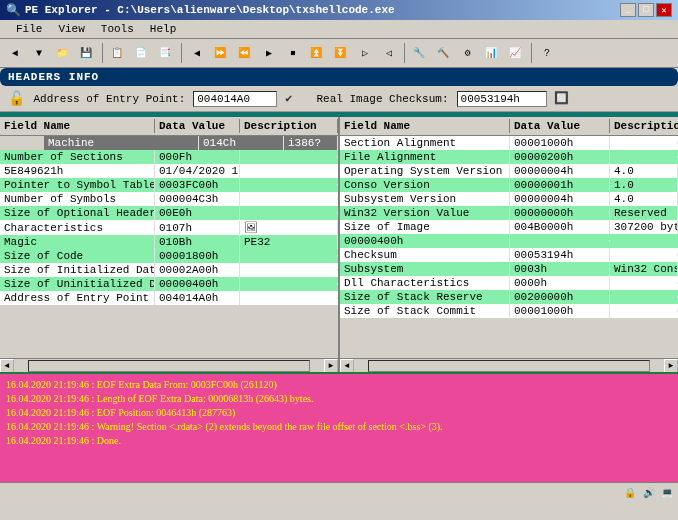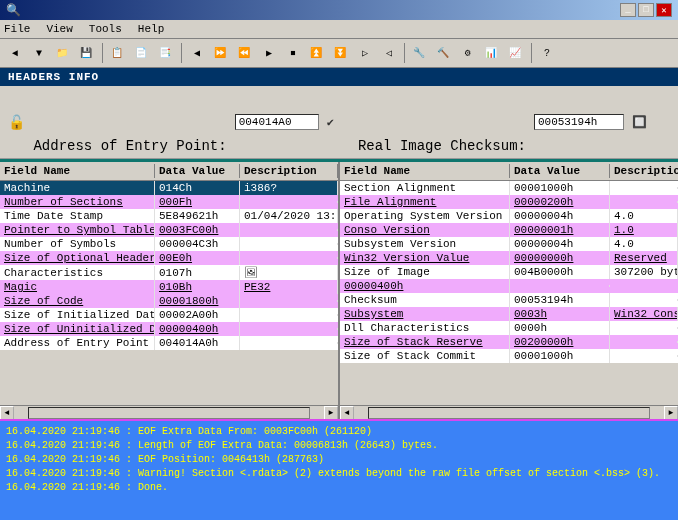--- a/index.html
+++ b/index.html
@@ -5,61 +5,61 @@
     * { margin: 0; padding: 0; box-sizing: border-box; }
     body { width: 678px; height: 520px; font-family: 'Courier New', monospace; font-size: 11px; background: #d4d0c8; overflow: hidden; }
     
     
     .title-bar { background: linear-gradient(to right, #0a246a, #a6caf0); color: white; padding: 3px 6px; display: flex; align-items: center; justify-content: space-between; height: 20px; }
     .title-bar-text { font-size: 11px; font-weight: bold; display: flex; align-items: center; gap: 4px; }
     .title-controls { display: flex; gap: 2px; }
     .title-btn { width: 16px; height: 14px; background: #d4d0c8; border: 1px solid #808080; font-size: 9px; display: flex; align-items: center; justify-content: center; cursor: pointer; }
     
     
-    .menu-bar { background: #d4d0c8; padding: 2px 0; display: flex; gap: 8px; border-bottom: 1px solid #808080; }
+    .menu-bar { background: #d4d0c8; padding: 2px 12px; display: flex; gap: 8px; border-bottom: 1px solid #808080; }
     .menu-item { padding: 1px 4px; font-size: 11px; cursor: pointer; }
     
     
     .toolbar { background: #d4d0c8; padding: 3px 4px; display: flex; align-items: center; gap: 2px; border-bottom: 1px solid #808080; flex-wrap: wrap; }
     .toolbar-btn { width: 22px; height: 22px; background: #d4d0c8; border: 1px solid transparent; display: flex; align-items: center; justify-content: center; cursor: pointer; font-size: 10px; }
     .toolbar-sep { width: 1px; height: 20px; background: #808080; margin: 0 2px; }
     
     
-    .headers-info { background: #003366; color: white; padding: 3px 8px; font-size: 11px; font-weight: bold; letter-spacing: 1px; }
+    .headers-info { background: #003366; color: white; padding: 3px 8px; font-size: 11px; font-weight: bold; letter-spacing: 1px; border-radius: 6px; }
     
     
     .entry-bar { background: #d4d0c8; padding: 4px 8px; display: flex; align-items: center; gap: 8px; border-bottom: 1px solid #999; }
-    .entry-label { font-size: 14px; margin-top: 48px; }
+    .entry-label { font-size: 11px; }
     .entry-input { border: 1px inset #808080; background: white; padding: 1px 3px; font-size: 11px; width: 80px; font-family: 'Courier New', monospace; }
     .check-icon { font-size: 12px; color: #333; }
     
     
-    .main-content { display: flex; height: 260px; border-top: 3px solid #0f766e; }
+    .main-content { display: flex; height: 260px; border-top: 5px solid #0f766e; }
     
     
     .left-panel { flex: 1; overflow: hidden; border-right: 2px solid #808080; display: flex; flex-direction: column; }
     .right-panel { flex: 1; overflow: hidden; display: flex; flex-direction: column; }
     
     
     .table-header { display: grid; background: #d4d0c8; border-bottom: 1px solid #808080; font-weight: bold; font-size: 11px; padding: 2px 0; }
     .left-header { grid-template-columns: 155px 85px 1fr; }
     .right-header { grid-template-columns: 170px 100px 1fr; }
     .th { padding: 1px 4px; border-right: 1px solid #808080; }
     
     .table-body { overflow-y: auto; flex: 1; font-size: 11px; }
     .table-row { display: grid; align-items: center; }
     .left-row { grid-template-columns: 155px 85px 1fr; }
     .right-row { grid-template-columns: 170px 100px 1fr; }
     .td { padding: 1px 4px; overflow: hidden; white-space: nowrap; border-right: 1px solid #e0e0e0; }
-    .row-selected { background: #0c4a6e; color: white; }
+    .row-selected { background: #737373; color: white; margin-left: 44px; }
     .row-even { background: white; }
-    .row-odd { background: #f0abfc; text-decoration: underline; }
-    
-    
-    .log-area { background: #3b82f6; color: #ffff00; font-family: Liberation Mono, monospace; font-size: 10px; padding: 4px 6px; height: 110px; overflow: hidden; border-top: 2px solid #d946ef; }
+    .row-odd { background: #86efac; }
+    
+    
+    .log-area { background: #ec4899; color: #ffff00; font-family: Liberation Serif, serif; font-size: 10px; padding: 4px 6px; height: 110px; overflow: hidden; border-top: 2px solid #15803d; }
     .log-line { line-height: 1.4; }
     
     
     .status-bar { background: #d4d0c8; height: 20px; border-top: 1px solid #808080; display: flex; align-items: center; padding: 0 4px; font-size: 10px; }
     
     
     .table-body::-webkit-scrollbar { width: 14px; }
     .table-body::-webkit-scrollbar-track { background: #d4d0c8; }
     .table-body::-webkit-scrollbar-thumb { background: #808080; border: 1px solid #fff; }
     
@@ -67,20 +67,21 @@
     .h-scroll { height: 14px; background: #d4d0c8; border-top: 1px solid #808080; display: flex; align-items: center; }
     .h-scroll-inner { flex: 1; background: #d4d0c8; border: 1px inset #808080; height: 12px; margin: 0 14px; }
     .h-scroll-btn { width: 14px; height: 14px; background: #d4d0c8; border: 1px outset #fff; font-size: 8px; display: flex; align-items: center; justify-content: center; }
   </style>
 </head>
 <body>
 
 <div class="title-bar">
   <div class="title-bar-text">
     <span style="font-size:12px;">🔍</span>
+    <span>PE Explorer - C:\Users\alienware\Desktop\txshellcode.exe</span>
   </div>
   <div class="title-controls">
     <div class="title-btn">_</div>
     <div class="title-btn">□</div>
     <div class="title-btn" style="background:#c00;color:white;">✕</div>
   </div>
 </div>
 
 <div class="menu-bar">
   <span class="menu-item">File</span>
@@ -147,21 +148,20 @@
     <div class="td">Machine</div>
     <div class="td">014Ch</div>
     <div class="td">i386?</div>
   </div>
         <div class="table-row left-row row-odd">
     <div class="td">Number of Sections</div>
     <div class="td">000Fh</div>
     <div class="td"></div>
   </div>
         <div class="table-row left-row row-even">
-    <div class="td">Time Date Stamp</div>
     <div class="td">5E849621h</div>
     <div class="td">01/04/2020 13:24:49</div>
   </div>
         <div class="table-row left-row row-odd">
     <div class="td">Pointer to Symbol Table</div>
     <div class="td">0003FC00h</div>
     <div class="td"></div>
   </div>
         <div class="table-row left-row row-even">
     <div class="td">Number of Symbols</div>

